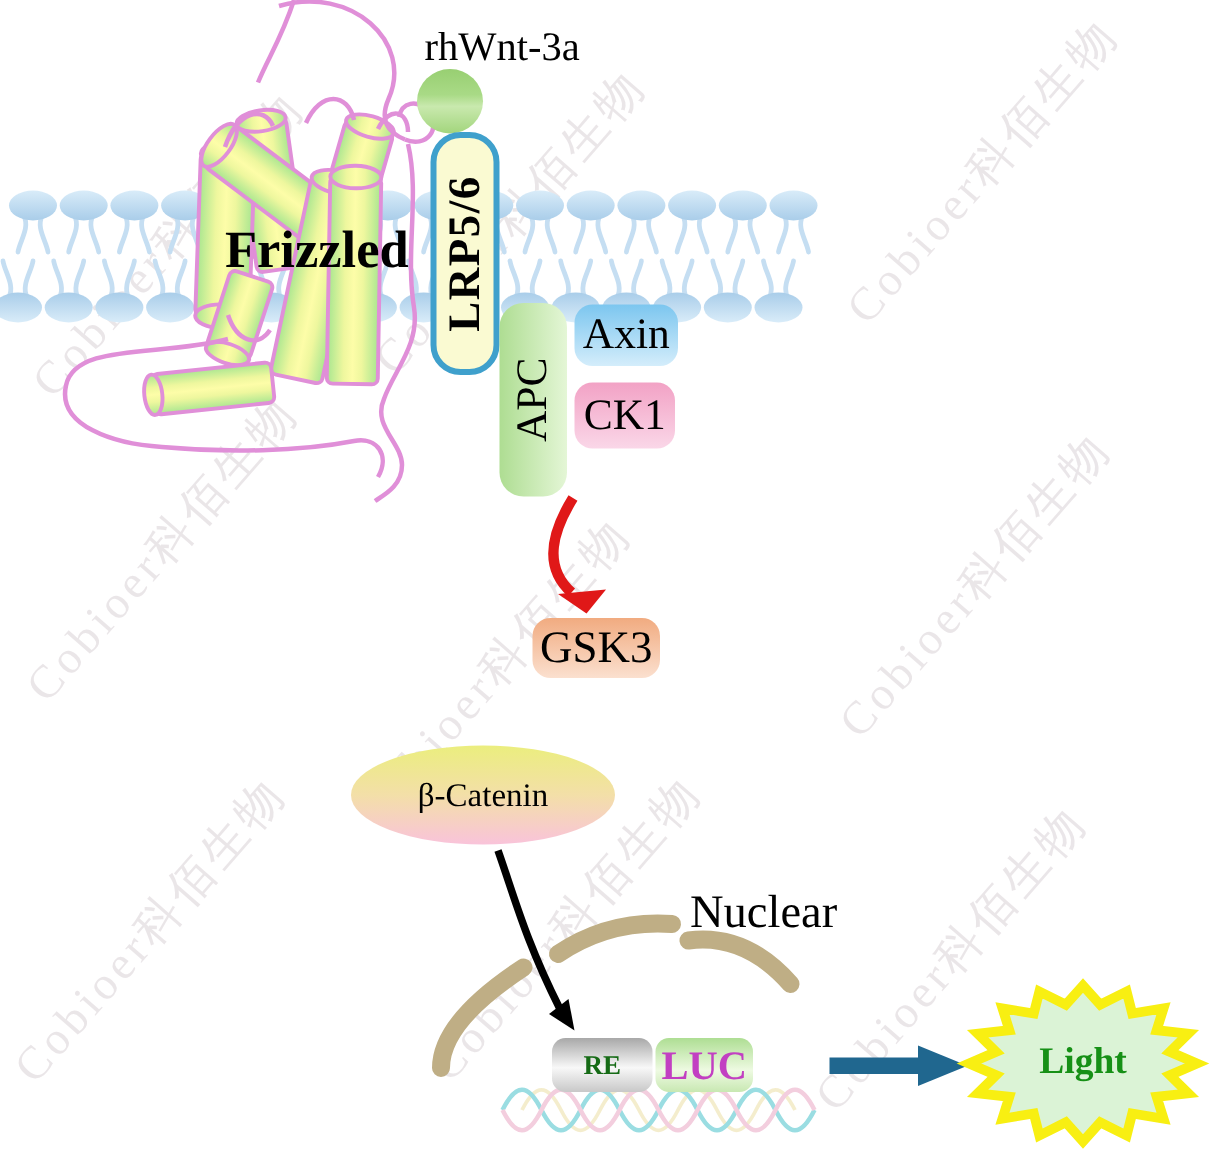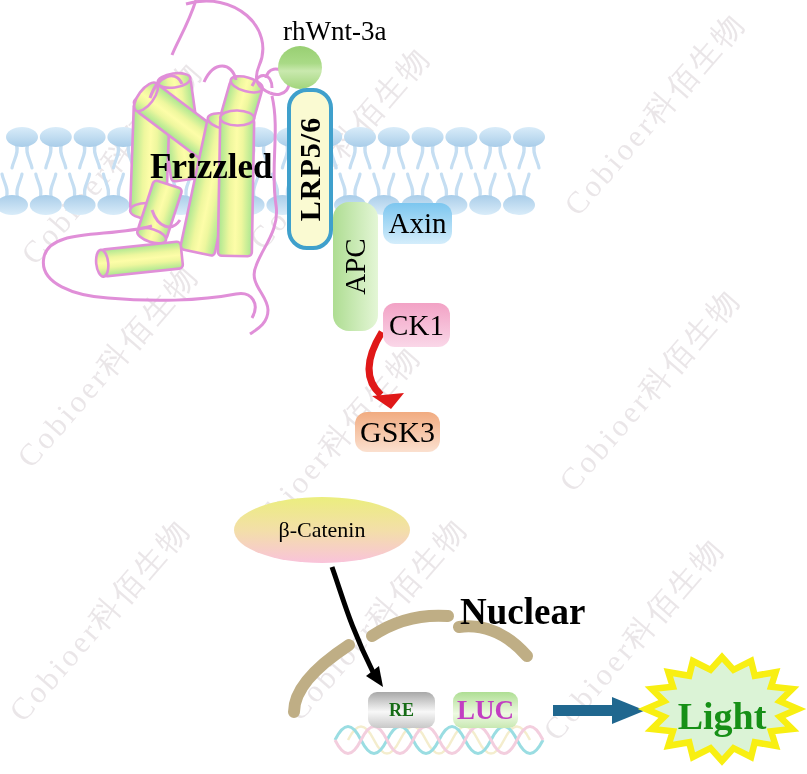--- a/index.html
+++ b/index.html
@@ -17,33 +17,33 @@
   #frz{left:130px;top:147px;font-size:35px;font-weight:bold;margin-left:20px;}
   #lrp{left:287px;top:88px;width:46px;height:162px;border:4.5px solid var(--lrpBorder,#3fa0cc);
     border-radius:20px;background:var(--lrpFill,#fafad2);}
   #lrp .vtext{font-size:30px;font-weight:bold;letter-spacing:1px;}
   #apc{left:333px;top:202px;width:45px;height:129px;border-radius:16px;
     background:linear-gradient(90deg,#aedd92,#e4f6d6);}
   #apc .vtext{font-size:29px;}
   #axin{left:383px;top:203px;width:69px;height:41px;border-radius:12px;
     background:linear-gradient(180deg,#7cc6ef,#d4edfb);font-size:29px;}
   #ck1{left:383px;top:255px;width:67px;height:44px;border-radius:12px;
-    background:linear-gradient(180deg,#f2a2c5,#fad7e8);font-size:29px;margin-top:48px;}
+    background:linear-gradient(180deg,#f2a2c5,#fad7e8);font-size:29px;}
   #gsk3{left:355px;top:412px;width:85px;height:40px;border-radius:12px;
     background:linear-gradient(180deg,#f1ab80,#fbe0cf);font-size:30px;}
   #bcat{left:234px;top:497px;width:176px;height:66px;border-radius:50%;
     background:linear-gradient(180deg,#ebee7e 0%,#f3dfa8 50%,#f9c3da 100%);font-size:22px;}
-  #nuc{left:460px;top:590px;font-size:37px;font-weight:bold;}
+  #nuc{left:460px;top:590px;font-size:31px;}
   #re{left:368px;top:692px;width:67px;height:36px;border-radius:9px;
     background:linear-gradient(180deg,#a8a8a8,#f8f8f8 55%,#c8c8c8);
     font-size:18px;font-weight:bold;color:var(--reText,#166b16);}
   #luc{left:437px;top:692px;width:65px;height:36px;border-radius:9px;
     background:linear-gradient(180deg,#aede93,#eefae2 60%,#c8e8b2);
-    font-size:27px;font-weight:bold;color:var(--lucText,#c23fc2);margin-left:16px;}
-  #light{left:672px;top:694px;width:100px;text-align:center;font-size:38px;font-weight:bold;
+    font-size:27px;font-weight:bold;color:var(--lucText,#c23fc2);}
+  #light{left:672px;top:694px;width:100px;text-align:center;font-size:25px;font-weight:bold;
     color:var(--lightText,#169016);}
 </style>
 </head>
 <body>
 
 <div id="stage">
 
   <div class="wm" style="left:112px;top:163px;">Cobioer科佰生物</div>
   <div class="wm" style="left:340px;top:148px;">Cobioer科佰生物</div>
   <div class="wm" style="left:655px;top:114px;">Cobioer科佰生物</div>

